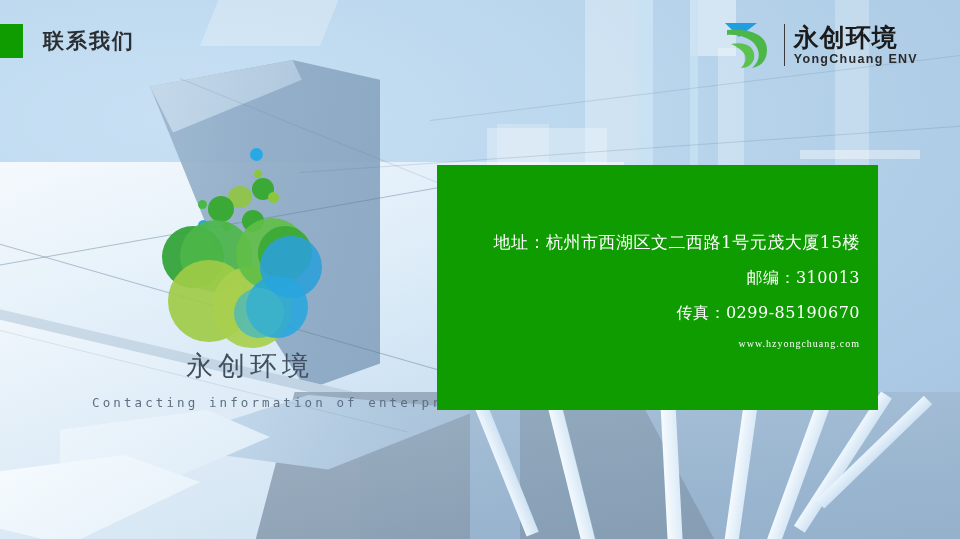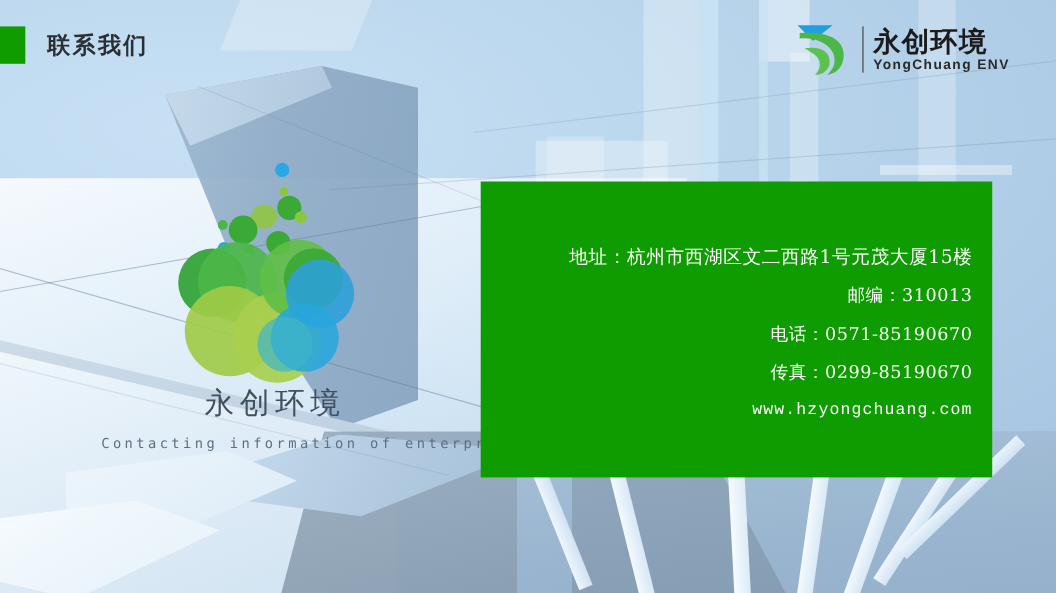--- a/index.html
+++ b/index.html
@@ -82,21 +82,21 @@
     font-size:12.5px;color:#5d6f82;
     letter-spacing:3.1px;
     font-family:"DejaVu Sans Mono","Liberation Mono",monospace;
     white-space:nowrap;
   }
 
   
   .panel{
     position:absolute;left:437px;top:165px;width:441px;height:245px;
     background:#0f9c00;
-    padding:12px;
+    padding:0;
   }
   .panel-inner{
     position:absolute;inset:0;
     display:flex;flex-direction:column;
     justify-content:center;
     align-items:flex-end;
     padding:10px 18px 6px 0;
     box-sizing:border-box;
   }
   .panel-line{
@@ -104,21 +104,21 @@
     text-align:right;
     white-space:nowrap;
     margin:7px 0;
     font-family:"DejaVu Serif","Liberation Serif",serif;
     letter-spacing:.5px;
   }
   .pl-addr{font-size:17px;}
   .pl-zip{font-size:16px;}
   .pl-tel{font-size:16px;}
   .pl-fax{font-size:16px;}
-  .pl-web{font-size:15px;font-family:Liberation Mono, monospace;letter-spacing:1px;}
+  .pl-web{font-size:10px;font-family:Liberation Serif, serif;letter-spacing:1px;}
 </style>
 </head>
 <body>
 
 <div id="slide">
 
   <div class="bg-layer">
     <div class="bg-sky"></div>
 
     <div class="bg-wash-left"></div>
@@ -239,19 +239,18 @@
 
   </div>
 
   <div class="sec-cn">永创环境</div>
   <div class="sec-en">Contacting information of enterprise</div>
 
   <div class="panel">
     <div class="panel-inner">
       <div class="panel-line pl-addr">地址：杭州市西湖区文二西路1号元茂大厦15楼</div>
       <div class="panel-line pl-zip">邮编：310013</div>
-      <div class="panel-line pl-tel">电话：0571-85190670</div>
       <div class="panel-line pl-fax">传真：0299-85190670</div>
       <div class="panel-line pl-web">www.hzyongchuang.com</div>
     </div>
   </div>
 
 </div>
 
 </body></html>

